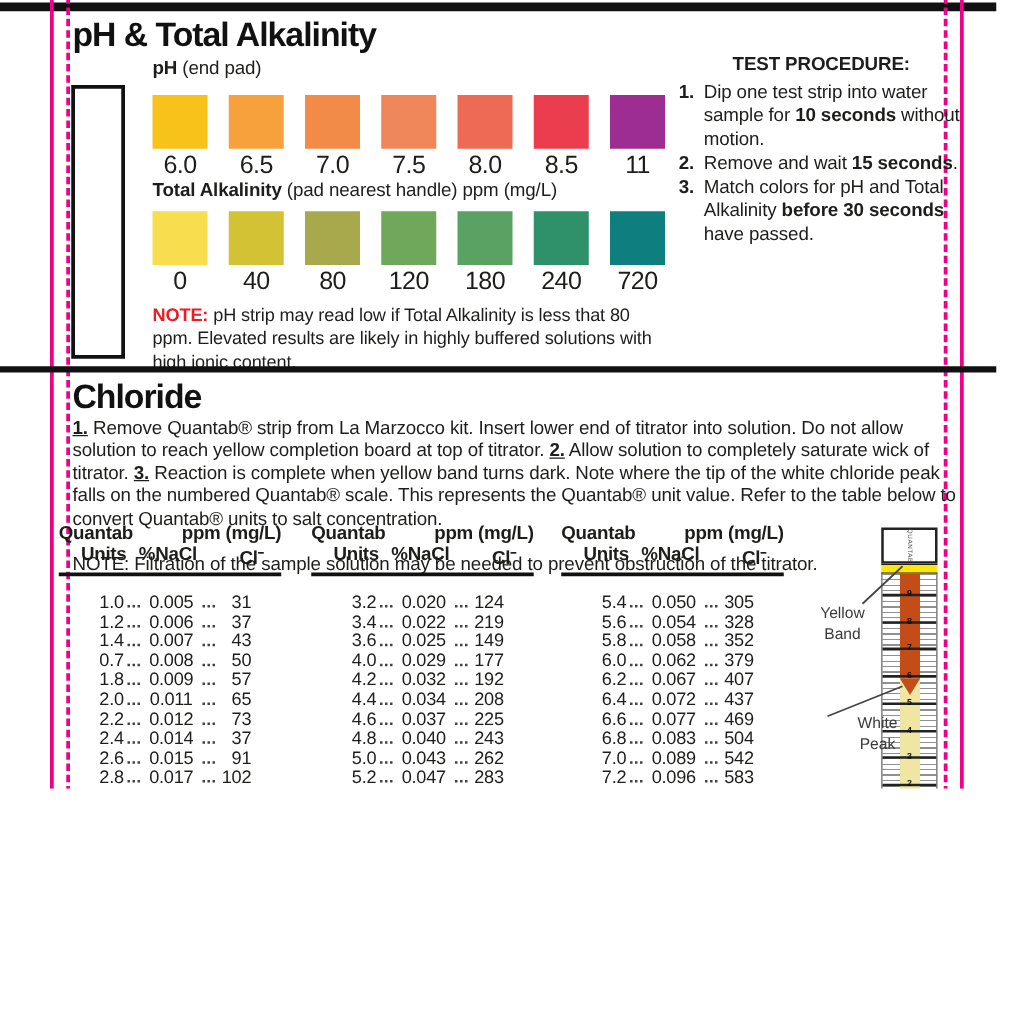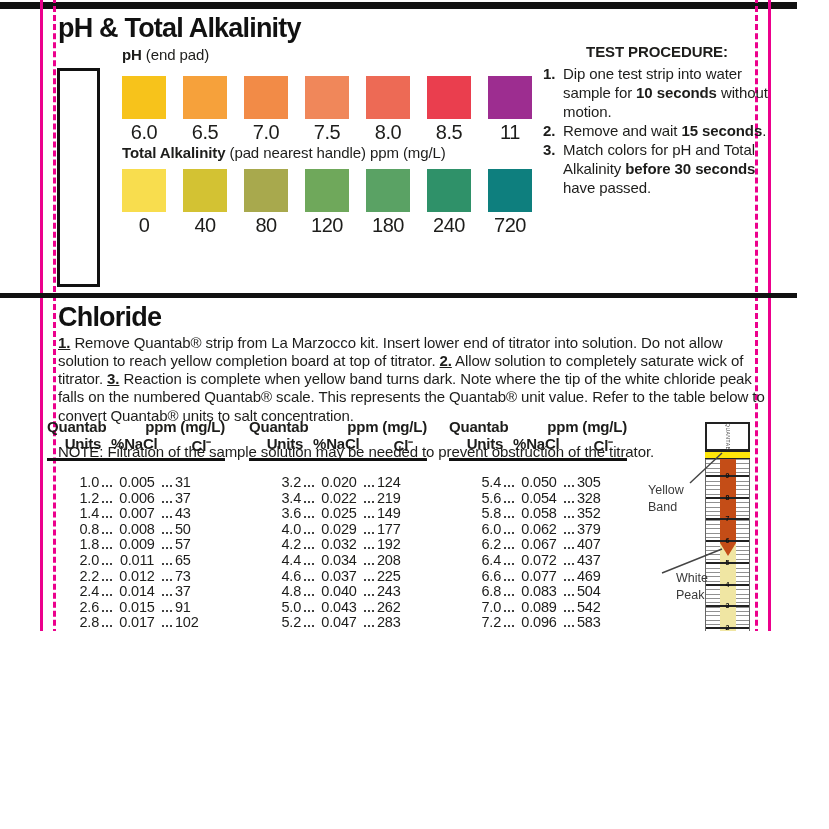--- a/index.html
+++ b/index.html
@@ -50,38 +50,38 @@
   .thead1{display:flex;justify-content:space-between;font-weight:700;font-size:15px;letter-spacing:-0.2px}
   .thead2{display:flex;font-weight:700;font-size:15px;letter-spacing:-0.2px}
   .thead2 .h-units{margin-left:10px;width:52px;text-align:center}
   .thead2 .h-nacl{margin-left:2px}
   .thead2 .h-cl{margin-left:auto;margin-right:14px}
   .trule{height:3px;background:#111;margin-top:3px}
   .trows{margin-top:13px}
   .trow{display:flex;align-items:baseline;height:15.6px;font-size:14.5px;padding-left:22px;padding-right:24px;letter-spacing:-0.2px}
   .tu{width:30px;text-align:right;flex:none}
   .tn{width:44px;text-align:center;flex:none}
-  .tc{min-width:26px;flex:none}
+  .tc{text-align:right;min-width:26px;flex:none}
   .leader{flex:1;border-bottom:2px dotted #444;margin:0 3px 3px 3px;height:1px}
   
   .qstrip-head{position:absolute;left:705px;top:422px;width:45px;height:29px;border:2px solid #222;background:#fff;
                display:flex;align-items:center;justify-content:center}
   .qhead-text{writing-mode:vertical-rl;font-size:5px;letter-spacing:.5px;color:#444}
   .qband{position:absolute;left:705px;top:451px;width:45px;height:8px;background:#FFE60A;
          border-top:1.5px solid #222;border-bottom:1.5px solid #222}
   .qladder{position:absolute;left:705px;top:459px;width:45px;height:217px;
            border-left:1px solid #666;border-right:1px solid #666;
            background:repeating-linear-gradient(to bottom,#909090 0,#909090 1px,#fff 1px,#fff 4.34px)}
   .qpale{position:absolute;left:14px;top:84px;width:16px;height:133px;background:#F0E6A3}
   .qorange{position:absolute;left:14px;top:0;width:16px;height:84px;background:#C44D17}
   .qpeak{position:absolute;left:14px;top:84px;width:0;height:0;
          border-left:8px solid transparent;border-right:8px solid transparent;border-top:13px solid #C44D17}
   .qmajor{position:absolute;left:0;width:100%;height:2px;background:#222}
   .qnum{position:absolute;left:0;width:100%;text-align:center;font-size:7px;font-weight:700;color:#111;line-height:8px}
-  .strip-label{position:absolute;width:52px;font-size:12.5px;line-height:1.35;color:#3a3a3a}
+  .strip-label{position:absolute;width:52px;text-align:center;font-size:12.5px;line-height:1.35;color:#3a3a3a}
   #yb-label{left:648px;top:482px}
   #wp-label{left:676px;top:570px}
   .overlay{position:absolute;left:0;top:0;width:829px;height:829px;pointer-events:none}
   
   .vline-a{position:absolute;left:39px;top:737px;width:2px;height:84px;background:#333}
   .vline-b{position:absolute;left:768px;top:737px;width:2px;height:92px;background:#333}
   .bbar{position:absolute;left:0;top:818px;width:241px;height:11px;background:#111}
   .bbox{position:absolute;left:243px;top:818px;width:412px;height:11px;background:#fff;
         border-top:6px solid #111;border-left:6px solid #111;border-right:6px solid #111}
   .rtick{position:absolute;left:818px;top:684px;width:11px;height:2px;background:#555}
@@ -165,20 +165,23 @@
       <div class="swatch-cell">
         <div class="swatch" style="background: rgb(47, 145, 105);"></div>
         <div class="swatch-label">240</div>
       </div>
       <div class="swatch-cell">
         <div class="swatch" style="background: rgb(14, 127, 126);"></div>
         <div class="swatch-label">720</div>
       </div>
     </div>
 
+  <div class="ph-note">
+    <span class="note-label">NOTE:</span><span> pH strip may read low if Total Alkalinity is less that 80 ppm. Elevated results are likely in highly buffered solutions with high ionic content.</span>
+  </div>
 
   <div class="procedure">
     <div class="procedure-heading">TEST PROCEDURE:</div>
     <div class="step">
       <span class="step-num">1.</span>
       <span><span>Dip one test strip into water sample for </span><span class="b">10 seconds</span><span> without motion.</span></span>
     </div>
     <div class="step">
       <span class="step-num">2.</span>
       <span><span>Remove and wait </span><span class="b">15 seconds</span><span>.</span></span>
@@ -225,21 +228,21 @@
           <span class="tc">37</span>
         </div>
         <div class="trow">
           <span class="tu">1.4</span>
           <span class="leader"></span>
           <span class="tn">0.007</span>
           <span class="leader"></span>
           <span class="tc">43</span>
         </div>
         <div class="trow">
-          <span class="tu">0.8</span>
+          <span class="tu">0.7</span>
           <span class="leader"></span>
           <span class="tn">0.008</span>
           <span class="leader"></span>
           <span class="tc">50</span>
         </div>
         <div class="trow">
           <span class="tu">1.8</span>
           <span class="leader"></span>
           <span class="tn">0.009</span>
           <span class="leader"></span>

